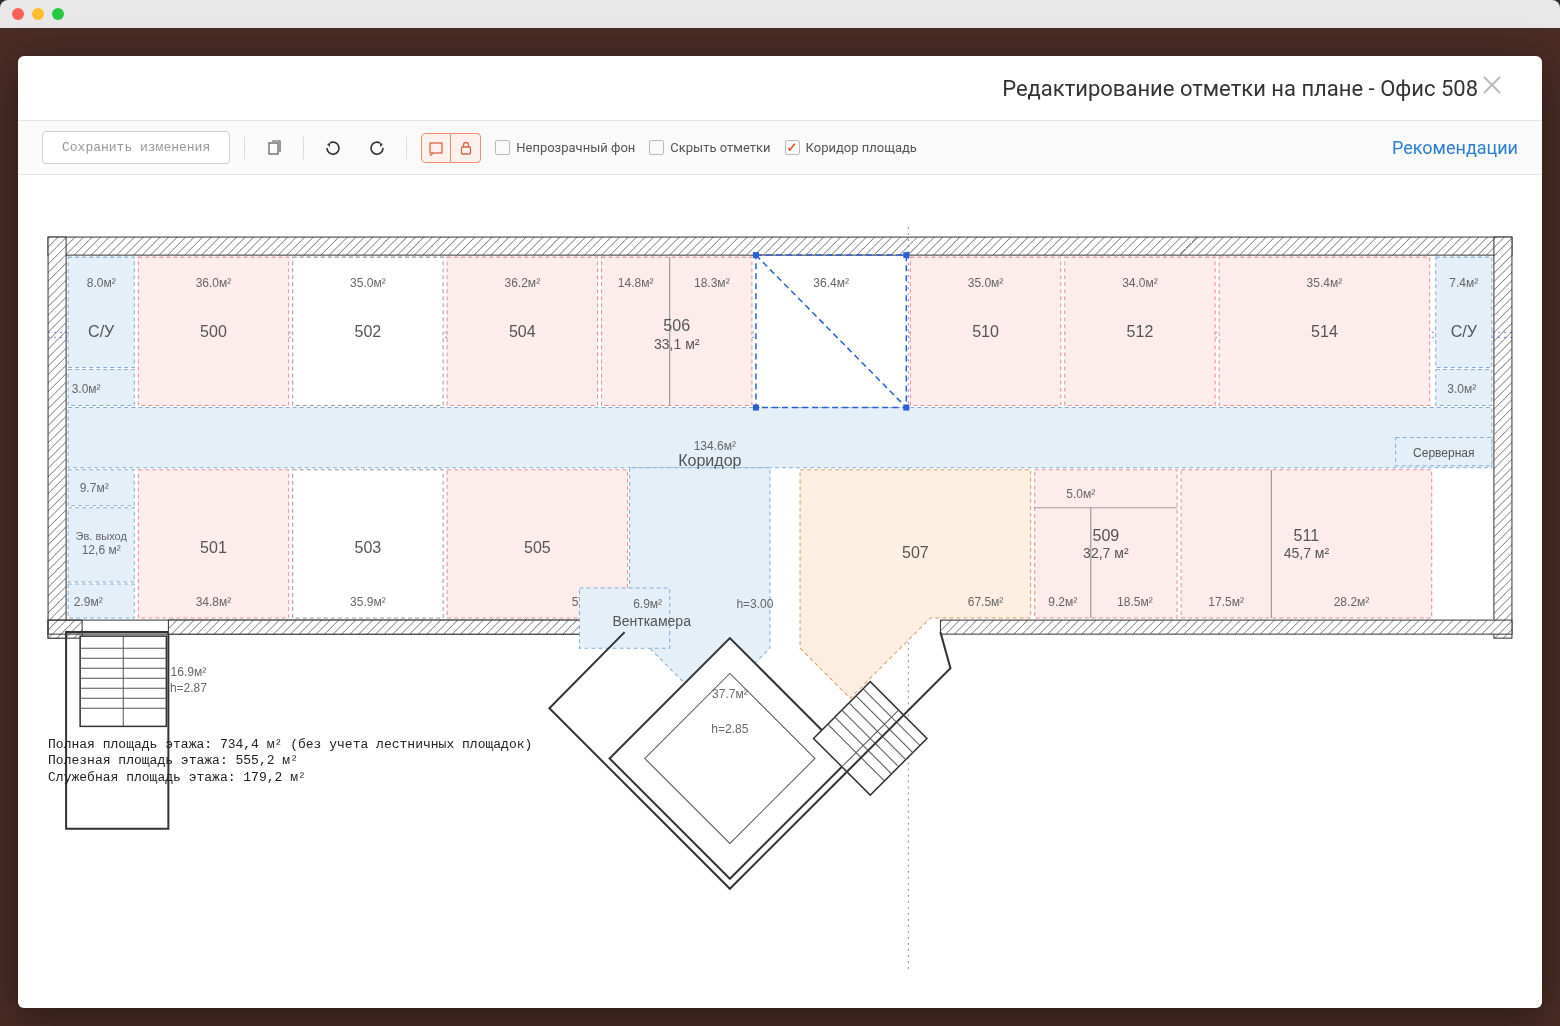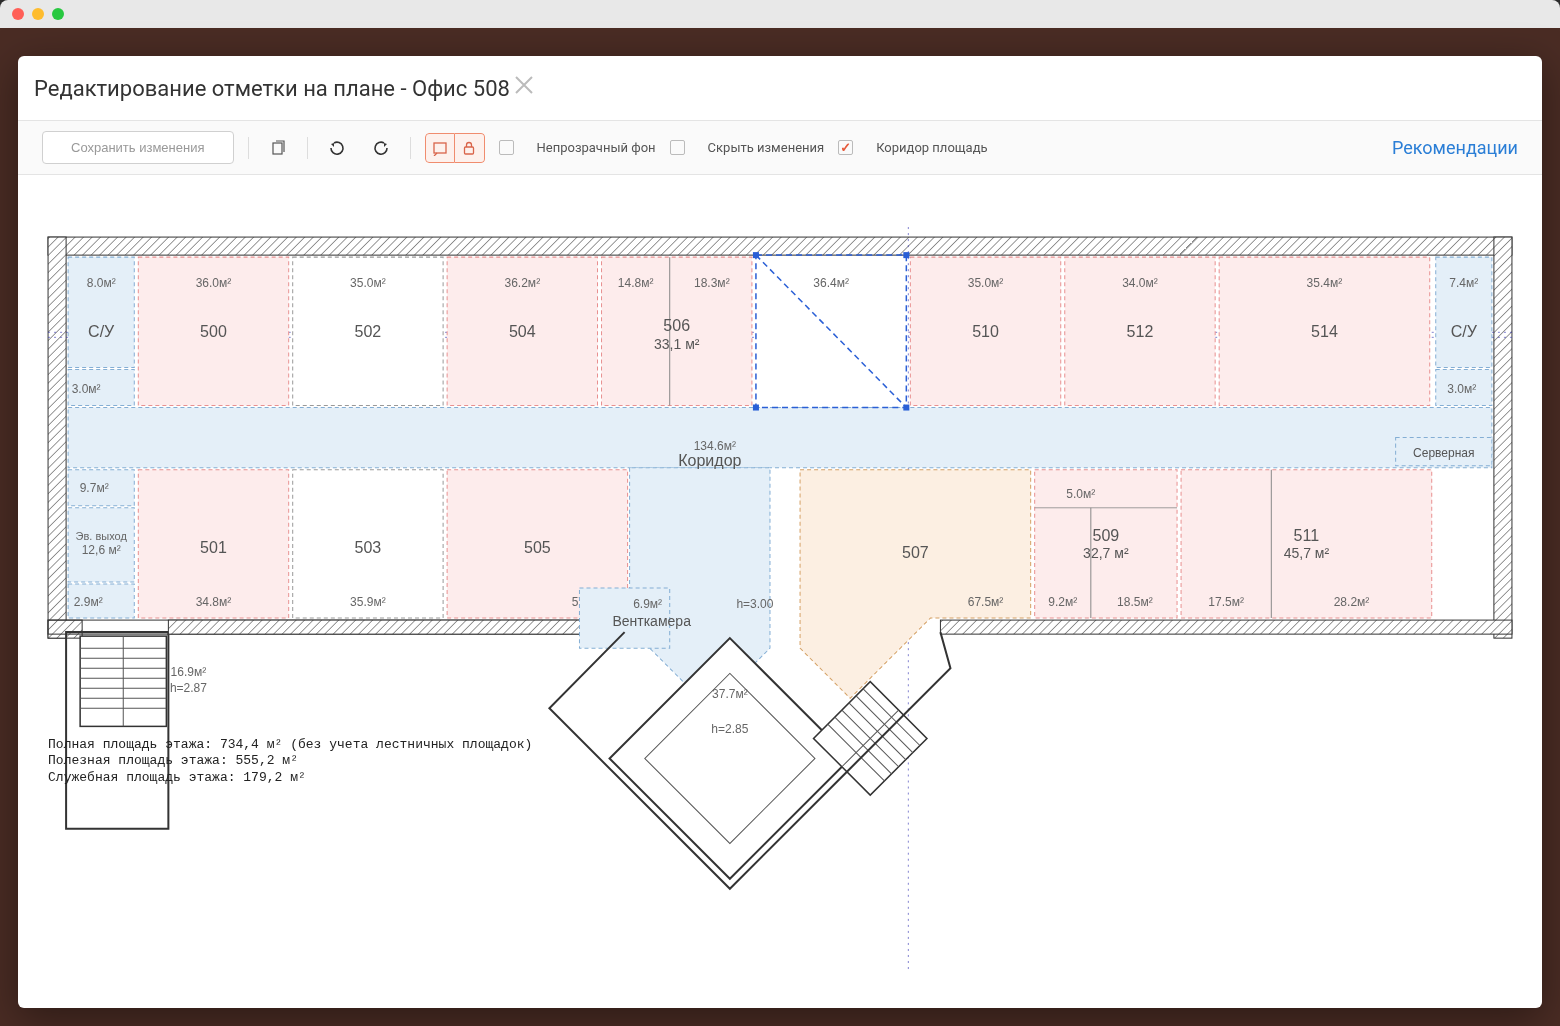--- a/index.html
+++ b/index.html
@@ -36,24 +36,24 @@
     right: 18px;
     bottom: 18px;
     background: #fff;
     border-radius: 6px;
     box-shadow: 0 10px 40px rgba(0,0,0,0.4);
     display: flex;
     flex-direction: column;
     overflow: hidden;
   }
   .modal-header {
-    padding: 18px 16px;
+    padding: 18px 36px;
     display: flex;
     align-items: center;
-    justify-content: flex-start;
+    justify-content: flex-end;
     border-bottom: 1px solid #e4e4e4;
   }
   .modal-title {
     font-size: 22px;
     font-weight: 400;
     color: #333;
   }
   .close-btn {
     width: 28px; height: 28px;
     cursor: pointer;
@@ -67,24 +67,25 @@
     background: #fafafa;
     border-bottom: 1px solid #e4e4e4;
     display: flex;
     align-items: center;
     gap: 14px;
   }
   .save-btn {
     border: 1px solid #d0d0d0;
     background: #fff;
     color: #999;
-    padding: 8px 28px;
+    padding: 8px 19px;
     border-radius: 4px;
     font-size: 13px;
     cursor: not-allowed;
+    font-family: Liberation Mono, monospace;
   }
   .tool-divider { width: 1px; height: 22px; background: #ddd; }
   .tool-icon {
     width: 30px; height: 30px;
     display: flex; align-items: center; justify-content: center;
     border-radius: 4px;
     cursor: pointer;
     color: #555;
   }
   .tool-icon.active {
@@ -100,21 +101,21 @@
   .tool-group-active .tool-icon {
     border: 1px solid #f08c6e;
     border-radius: 0;
     background: #fdf1ed;
   }
   .tool-group-active .tool-icon:first-child { border-radius: 4px 0 0 4px; }
   .tool-group-active .tool-icon:last-child { border-radius: 0 4px 4px 0; border-left: none; }
   .checkbox-wrap {
     display: flex;
     align-items: center;
-    gap: 23px;
+    gap: 6px;
     font-size: 13px;
     color: #555;
     cursor: pointer;
   }
   .checkbox {
     width: 15px; height: 15px;
     border: 1px solid #bbb;
     border-radius: 2px;
     display: flex; align-items: center; justify-content: center;
   }
@@ -209,21 +210,21 @@
             <path d="M4.5 6 V4 a2.5 2.5 0 0 1 5 0 V6" fill="none" stroke="#d9644a" stroke-width="1.3"></path>
           </svg>
       </div>
     </div>
     <label class="checkbox-wrap">
       <span class="checkbox"></span>
       <span>Непрозрачный фон</span>
     </label>
     <label class="checkbox-wrap">
       <span class="checkbox"></span>
-      <span>Скрыть изменения</span>
+      <span>Скрыть отметки</span>
     </label>
     <label class="checkbox-wrap">
       <span class="checkbox checked"></span>
       <span>Коридор площадь</span>
     </label>
     <div class="spacer"></div>
     <span class="rec-link">Рекомендации</span>
   </div>
 
   <div class="plan-container">

